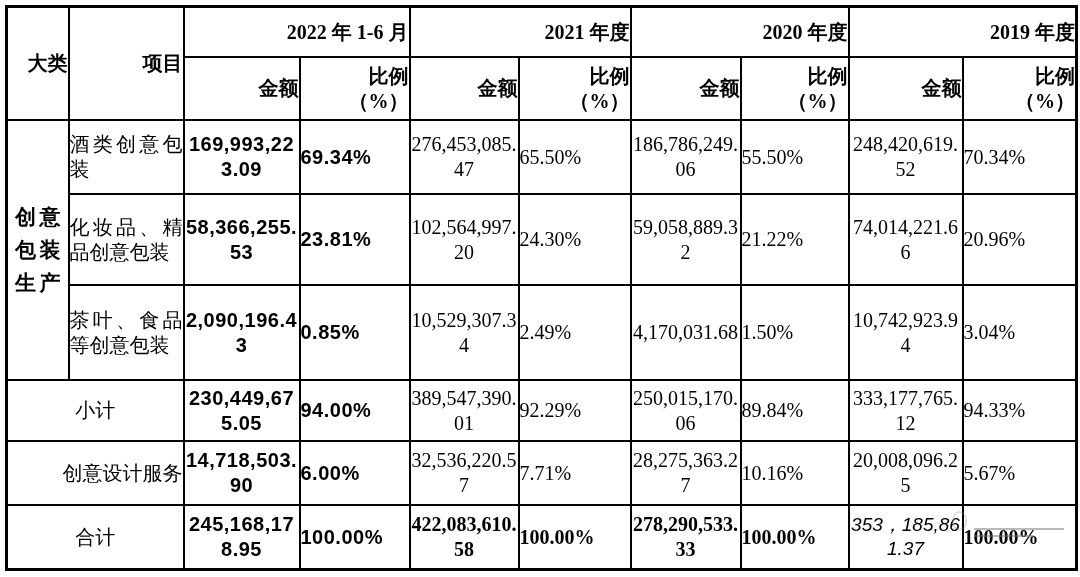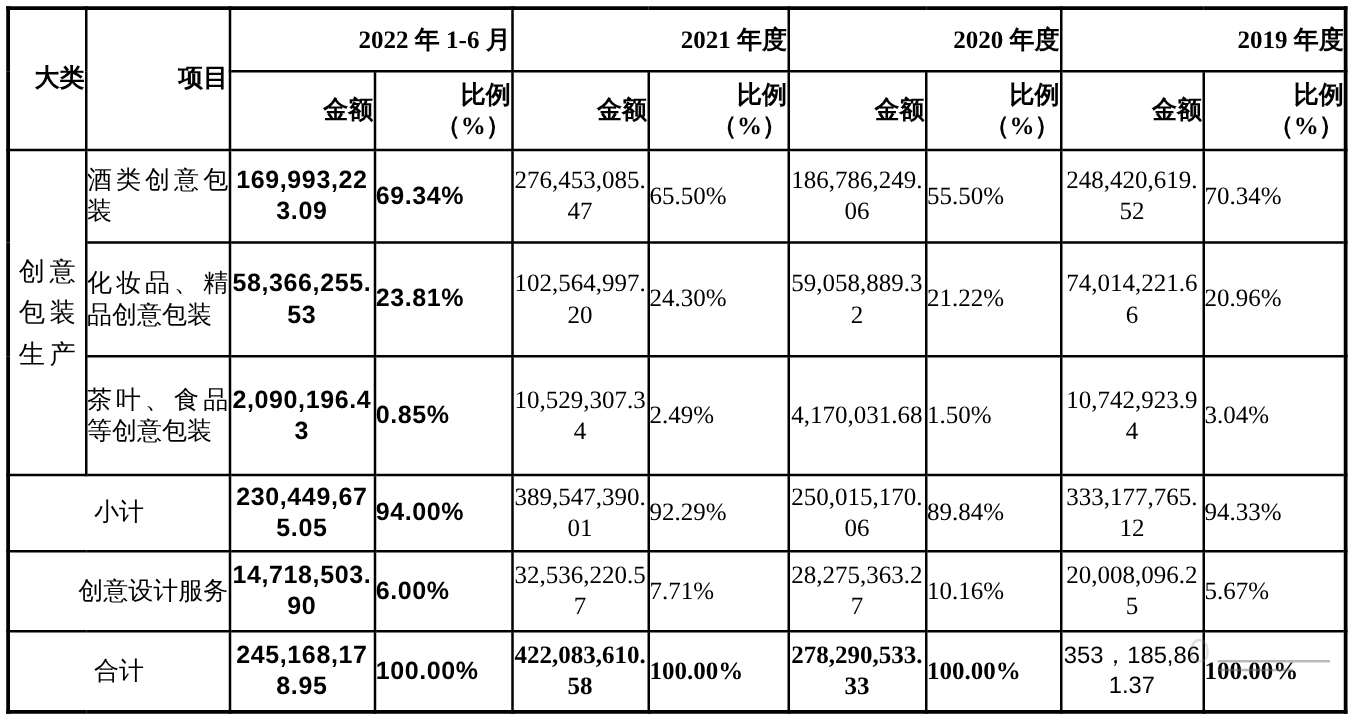--- a/index.html
+++ b/index.html
@@ -11,36 +11,36 @@
                font-size:20px;line-height:1.25;padding:0;}
   table.fin{border:3px solid #000;}
   td.outerL{border-left:3px solid #000;}
   td.outerR{border-right:3px solid #000;}
   
   td.hd{font-weight:700;text-align:right;font-size:21px;}
   td.hd .two{display:block;}
   
   td.cat{vertical-align:middle;}
   .catline{padding:0 7px;text-align:justify;text-align-last:justify;
-           font-size:21px;line-height:1.55;}
+           font-size:21px;line-height:1.55;font-weight:bold;}
   
   td.item{padding:2px 5px;text-align:justify;text-justify:inter-character;
           font-size:21px;line-height:1.35;vertical-align:middle;}
   
   td.amt{text-align:center;padding:2px 5px 2px 3px;word-break:break-all;overflow-wrap:anywhere;}
   td.pct{text-align:left;padding:2px 9px 2px 2px;white-space:nowrap;}
   
   .g22{font-family:"Liberation Sans",sans-serif;font-weight:700;font-size:19px;letter-spacing:0.5px;}
   
   .gser{font-family:"Liberation Serif",serif;font-weight:400;font-size:20px;}
   
   td.sum{font-weight:400;text-align:center;font-size:22px;}
   td.svc{font-weight:400;text-align:right;padding-left:6px;font-size:22px;}
   tr.totalrow td.gser{font-weight:700;}
-  tr.totalrow td.t19a{font-family:"Liberation Sans",sans-serif;font-weight:400;font-size:19px;}
+  tr.totalrow td.t19a{font-family:"Liberation Sans",sans-serif;font-weight:400;font-size:19px;font-style:italic;}
   
   tr.h1{height:49px;} tr.h2{height:61px;padding-left:42px;}
   tr.r1{height:72px;} tr.r2{height:88px;} tr.r3{height:92px;padding-left:19px;}
   tr.r4{height:59px;} tr.r5{height:62px;} tr.r6{height:62px;}
   
   .wm{position:absolute;right:14px;top:519px;width:100px;height:26px;pointer-events:none;opacity:.5;}
   .wm .ln{position:absolute;left:8px;right:2px;height:2px;background:#777;}
   .wm .ln.a{top:9px;} .wm .ln.b{top:16px;width:60px;}
   .wm .blob{position:absolute;left:-14px;top:-8px;width:11px;height:15px;border:2px solid #888;
             border-radius:50% 50% 40% 40%;opacity:.55;}

